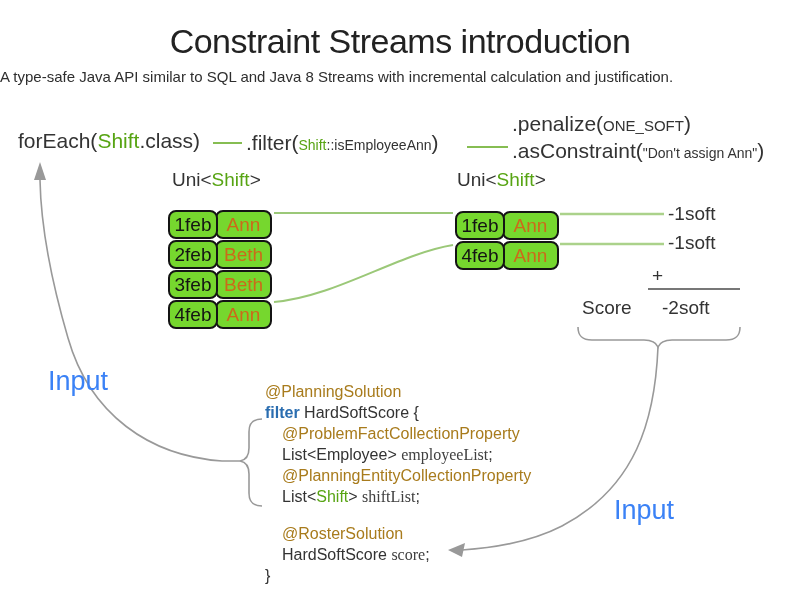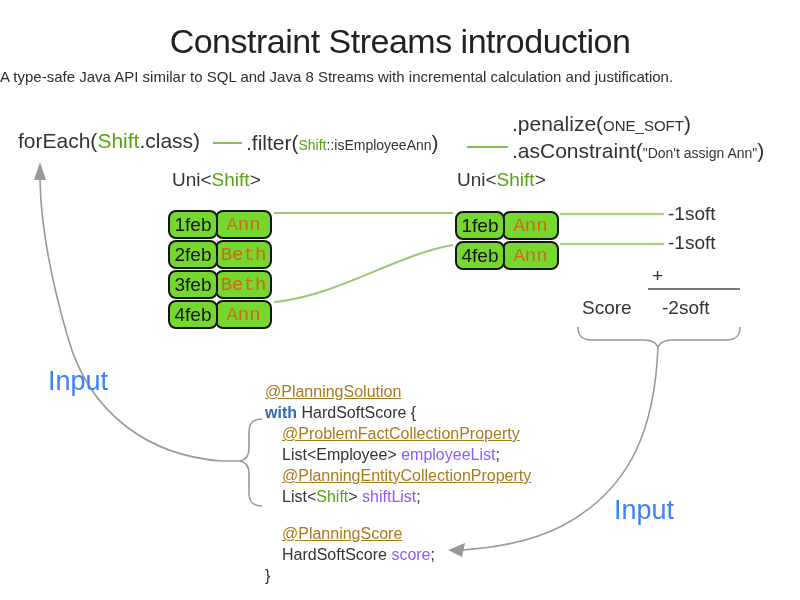--- a/index.html
+++ b/index.html
@@ -13,37 +13,37 @@
   #connector-svg { position:absolute; left:0; top:0; z-index:1; pointer-events:none; }
   .layer { position:absolute; left:0; top:0; width:800px; height:600px; z-index:2; }
 
   .title { width:800px; text-align:center; top:22px; font-size:34px; color:#222; letter-spacing:-0.5px; }
   .subtitle { width:800px; top:68px; font-size:15px; color:#2e2e2e; }
 
   .stream { font-size:21px; color:#3d3d3d; white-space:pre; }
   .stream .small { font-size:14px; }
   .stream .small-caps { font-size:15px; }
   .green-text { color:#57a413; }
-  .brown { color:#a87b1c;text-decoration:underline; }
+  .brown { color:#a87b1c; }
   .blue { color:#2a6db0; font-weight:bold; }
-  .purple { color:#8b5cf6; }
+  .purple { color:#404040;font-family:Liberation Serif, serif; }
   .dark { color:#333; }
   .gray-label { color:#3b82f6; font-size:27px; }
 
   .uni-label { font-size:19px; color:#333; }
 
   .shift-col { display:flex; flex-direction:column;margin-top:12px; }
   .shift-row { display:flex; margin-bottom:1px; }
   .cell {
     background:#76d72e; border:2.5px solid #141414; border-radius:8px;
     height:29px; display:flex; align-items:center; justify-content:center;
     font-size:19px;
   }
   .cell.date { width:50px; color:#141414; z-index:2; }
-  .cell.name { width:57px; margin-left:-3px; color:#cc6a1a; z-index:1;font-family:Liberation Mono, monospace; }
+  .cell.name { width:57px; margin-left:-3px; color:#cc6a1a; z-index:1; }
 
   .penalty { font-size:19px; color:#333; }
   .score-txt { font-size:19px; color:#333; }
 
   .code { font-size:16px; line-height:21px; color:#333; }
   .code-line { white-space:pre; }
   .code-line.indent { padding-left:17px; }
   .code-gap { height:16px; }
 </style>
 </head>
@@ -124,25 +124,25 @@
     <div class="abs penalty" style="left:668px; top:232px;">-1soft</div>
     <div class="abs score-txt" style="left:652px; top:265px;">+</div>
     <div class="abs score-txt" style="left:582px; top:297px;">Score</div>
     <div class="abs score-txt" style="left:662px; top:297px;">-2soft</div>
 
     <div class="abs gray-label" style="left:48px; top:366px;">Input</div>
     <div class="abs gray-label" style="left:614px; top:495px;">Input</div>
 
     <div class="abs code" style="left:265px; top:381px;">
       <div class="code-line brown">@PlanningSolution</div>
-      <div class="code-line"><span class="blue">with</span><span class="dark"> HardSoftScore {</span></div>
+      <div class="code-line"><span class="blue">filter</span><span class="dark"> HardSoftScore {</span></div>
       <div class="code-line indent brown">@ProblemFactCollectionProperty</div>
       <div class="code-line indent"><span class="dark">List&lt;Employee&gt; </span><span class="purple">employeeList</span><span class="dark">;</span></div>
       <div class="code-line indent brown">@PlanningEntityCollectionProperty</div>
       <div class="code-line indent"><span class="dark">List&lt;</span><span class="green-text">Shift</span><span class="dark">&gt; </span><span class="purple">shiftList</span><span class="dark">;</span></div>
       <div class="code-gap"></div>
-      <div class="code-line indent brown">@PlanningScore</div>
+      <div class="code-line indent brown">@RosterSolution</div>
       <div class="code-line indent"><span class="dark">HardSoftScore </span><span class="purple">score</span><span class="dark">;</span></div>
       <div class="code-line dark">}</div>
     </div>
 
   </div>
 </div>
 
 </body></html>

